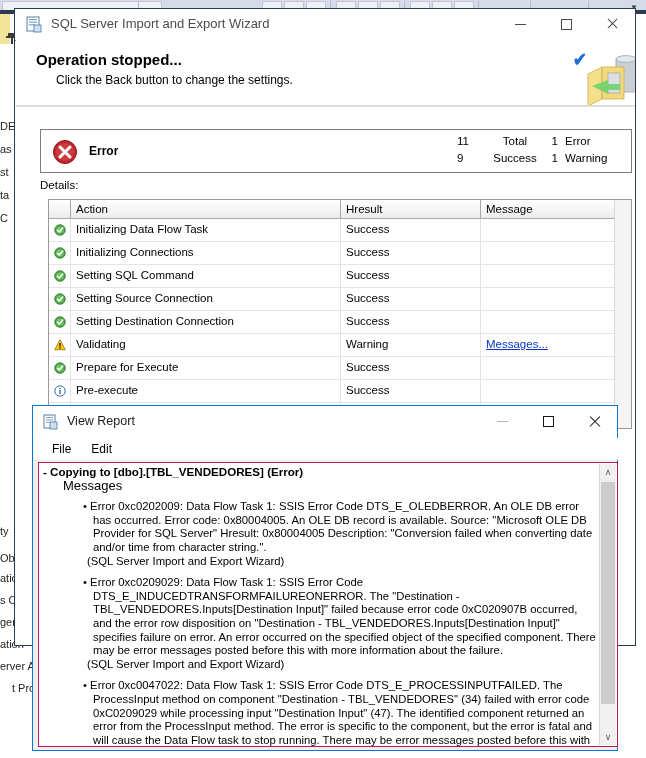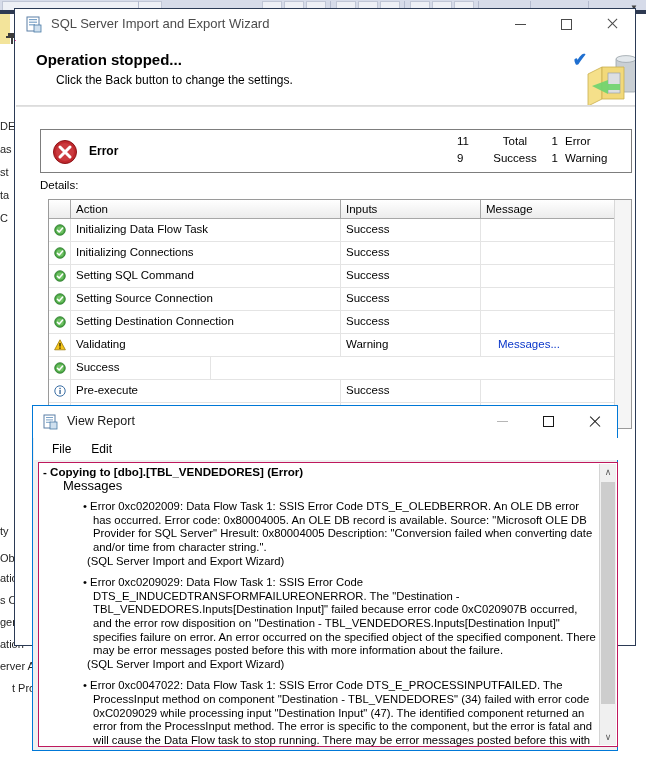--- a/index.html
+++ b/index.html
@@ -134,21 +134,21 @@
   .grow {
     display:flex; height:22px; align-items:center;
     border-bottom:1px solid #e4e4e4; font-size:11.5px; color:#000;
   }
   .gc { box-sizing:border-box; height:22px; line-height:21px; overflow:hidden; white-space:nowrap; }
   .gc-icon { width:22px; display:flex; align-items:center; justify-content:center;
              border-right:1px solid #e4e4e4; }
   .gc-action { width:270px; padding-left:5px; border-right:1px solid #e4e4e4; }
   .gc-status { width:140px; padding-left:5px; border-right:1px solid #e4e4e4; }
   .gc-msg { width:150px; padding-left:5px; }
-  .msg-link { color:#0a36c9; cursor:pointer; font-size:11.5px;margin-left:12px; }
+  .msg-link { color:#0a36c9; text-decoration:underline; cursor:pointer; font-size:11.5px; }
 
   .ico { width:12px; height:12px; display:block; }
 
   
   .report {
     position:absolute; left:32px; top:405px; width:586px; height:346px;
     background:#f0f0f0;
     border:1px solid #0078d7;
     box-sizing:border-box;
   }
@@ -327,21 +327,21 @@
         </div>
       </div>
     </div>
 
     <div class="details-label">Details:</div>
 
     <div class="grid">
       <div class="grid-head">
         <div class="gh gh-icon"></div>
         <div class="gh gh-action">Action</div>
-        <div class="gh gh-status">Inputs</div>
+        <div class="gh gh-status">Hresult</div>
         <div class="gh gh-msg">Message</div>
       </div>
 
       <div id="grid-rows">
           <div class="grow">
             <div class="gc gc-icon">
               <svg class="ico" viewBox="0 0 12 12">
                 <circle cx="6" cy="6" r="5.3" fill="#4aa744" stroke="#2c7a2c" stroke-width="0.8"></circle>
                 <circle cx="6" cy="6" r="3.6" fill="#7cc96f" opacity="0.8"></circle>
                 <path d="M3.4 6.2 L5.2 8 L8.7 4" stroke="#ffffff" stroke-width="1.5" fill="none" stroke-linecap="round" stroke-linejoin="round"></path>
@@ -412,20 +412,21 @@
             <div class="gc gc-msg"><span class="msg-link">Messages...</span></div>
           </div>
           <div class="grow">
             <div class="gc gc-icon">
               <svg class="ico" viewBox="0 0 12 12">
                 <circle cx="6" cy="6" r="5.3" fill="#4aa744" stroke="#2c7a2c" stroke-width="0.8"></circle>
                 <circle cx="6" cy="6" r="3.6" fill="#7cc96f" opacity="0.8"></circle>
                 <path d="M3.4 6.2 L5.2 8 L8.7 4" stroke="#ffffff" stroke-width="1.5" fill="none" stroke-linecap="round" stroke-linejoin="round"></path>
               </svg>
             </div>
+            <div class="gc gc-action">Prepare for Execute</div>
             <div class="gc gc-status">Success</div>
             <div class="gc gc-msg"></div>
           </div>
           <div class="grow">
             <div class="gc gc-icon">
               <svg class="ico" viewBox="0 0 12 12">
                 <circle cx="6" cy="6" r="5.2" fill="#ffffff" stroke="#3a6ea5" stroke-width="1"></circle>
                 <rect x="5.4" y="5" width="1.3" height="4" fill="#2d5d91"></rect>
                 <rect x="5.4" y="2.8" width="1.3" height="1.4" fill="#2d5d91"></rect>
               </svg>

